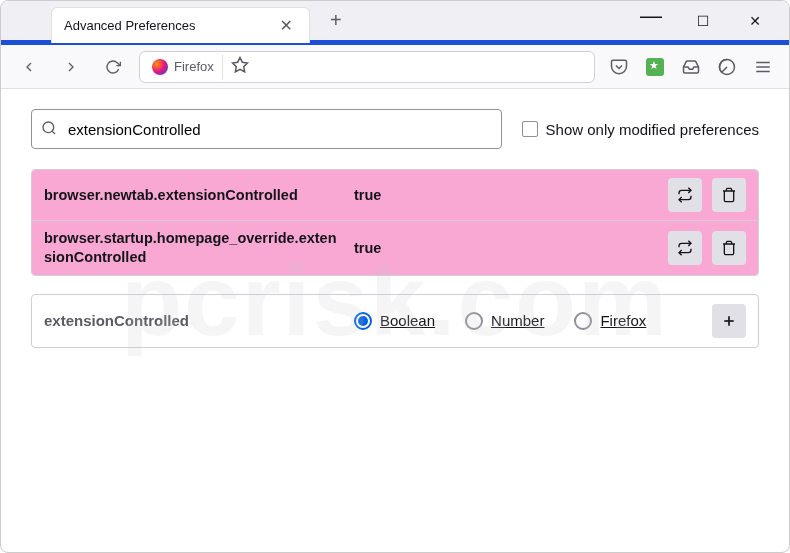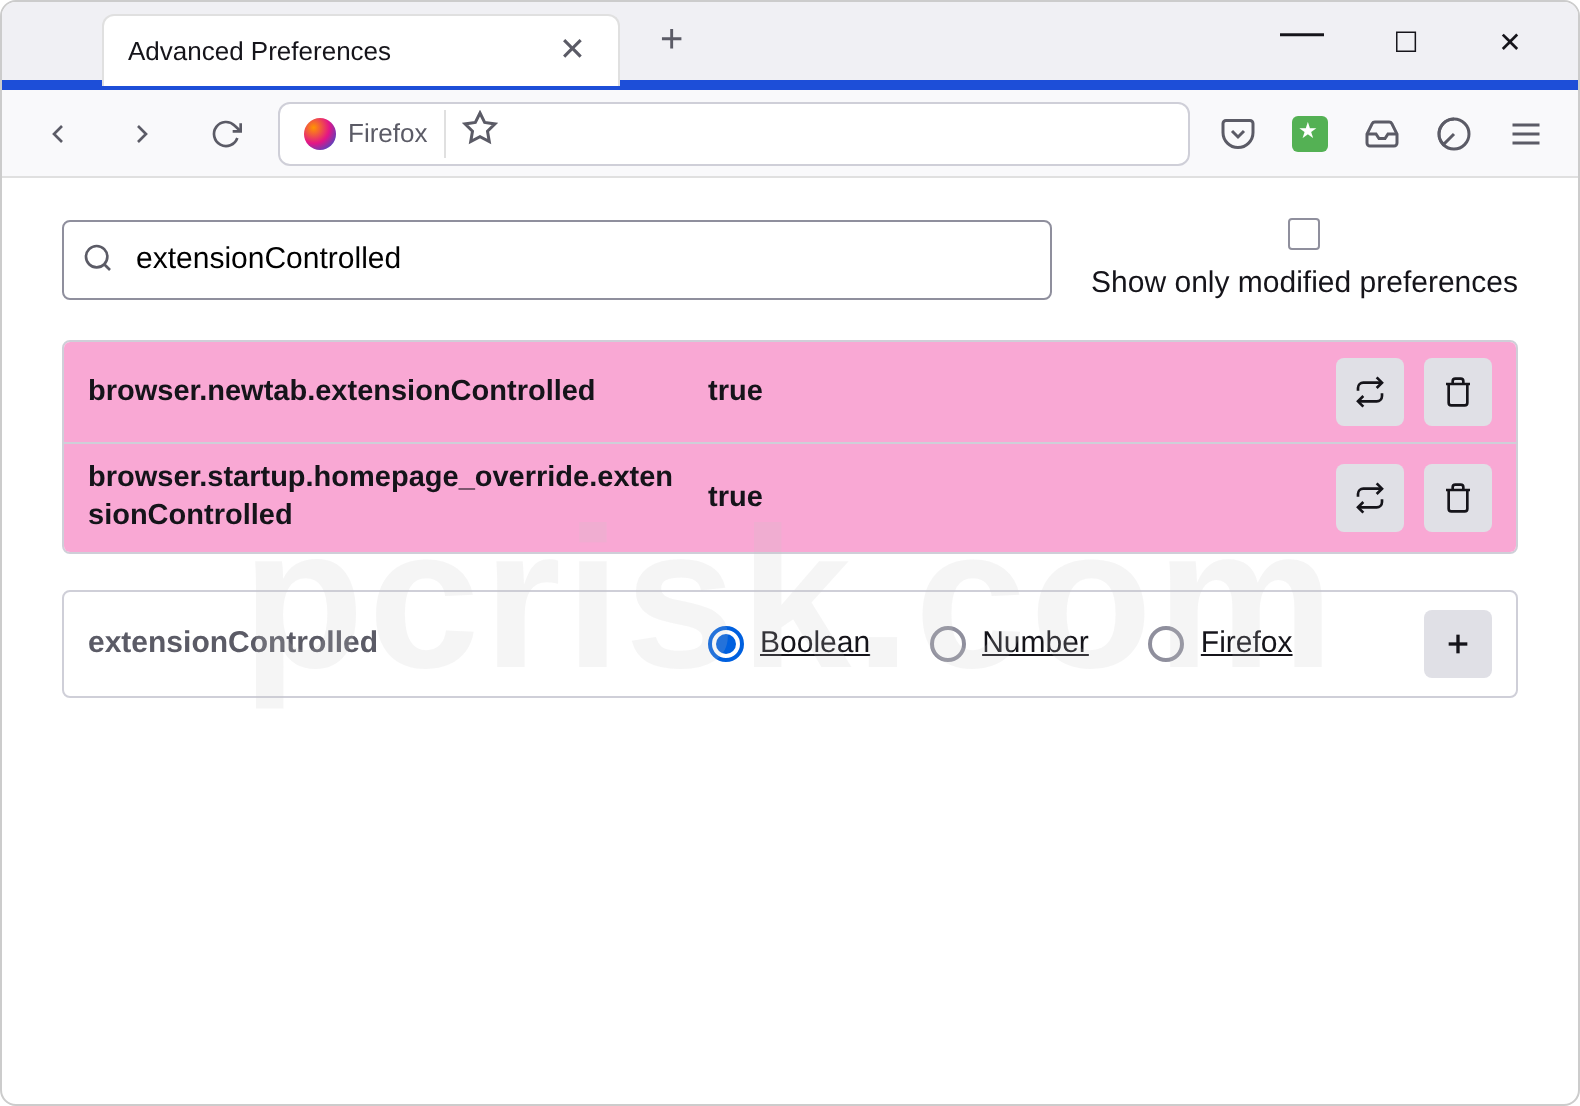--- a/index.html
+++ b/index.html
@@ -20,21 +20,21 @@
 .urlbar-star { padding: 0 8px; cursor: pointer; color: #5b5b66; }
 .toolbar-icons { display: flex; gap: 8px; align-items: center; }
 .toolbar-icon { width: 28px; height: 28px; display: flex; align-items: center; justify-content: center; cursor: pointer; color: #5b5b66; border-radius: 4px; }
 .ext-green { width: 18px; height: 18px; background: #54b154; border-radius: 3px; position: relative; }
 .ext-green::after { content: '★'; color: #fff; font-size: 11px; position: absolute; top: 1px; left: 3px; }
 .content { padding: 20px 30px; }
 .search-row { display: flex; gap: 20px; align-items: center; margin-bottom: 20px; }
 .search-box { flex: 1; position: relative; }
 .search-input { width: 100%; height: 40px; padding: 0 12px 0 36px; font-size: 15px; border: 1px solid #8f8f9d; border-radius: 4px; }
 .search-icon { position: absolute; left: 10px; top: 11px; color: #5b5b66; }
-.checkbox-wrap { display: flex; align-items: center; gap: 8px; font-size: 15px; color: #15141a; cursor: pointer; flex-direction: column; }
+.checkbox-wrap { display: flex; align-items: center; gap: 8px; font-size: 15px; color: #15141a; cursor: pointer; }
 .checkbox { width: 16px; height: 16px; border: 1.5px solid #8f8f9d; border-radius: 2px; }
 .prefs-table { border: 1px solid #cfcfd8; border-radius: 4px; overflow: hidden; }
 .pref-row { display: flex; align-items: center; min-height: 46px; padding: 8px 12px; border-bottom: 1px solid #cfcfd8; }
 .pref-row.alt { background: #f9a8d4; }
 .pref-row:last-child { border-bottom: none; }
 .pref-name { width: 300px; font-weight: 700; font-size: 14.5px; color: #15141a; word-break: break-word; line-height: 1.3; }
 .pref-value { flex: 1; font-weight: 700; font-size: 14.5px; color: #15141a; padding-left: 10px; }
 .pref-actions { display: flex; gap: 10px; }
 .action-btn { width: 34px; height: 34px; background: #e0e0e6; border-radius: 4px; display: flex; align-items: center; justify-content: center; cursor: pointer; border: none; }
 .action-btn svg { width: 16px; height: 16px; }

